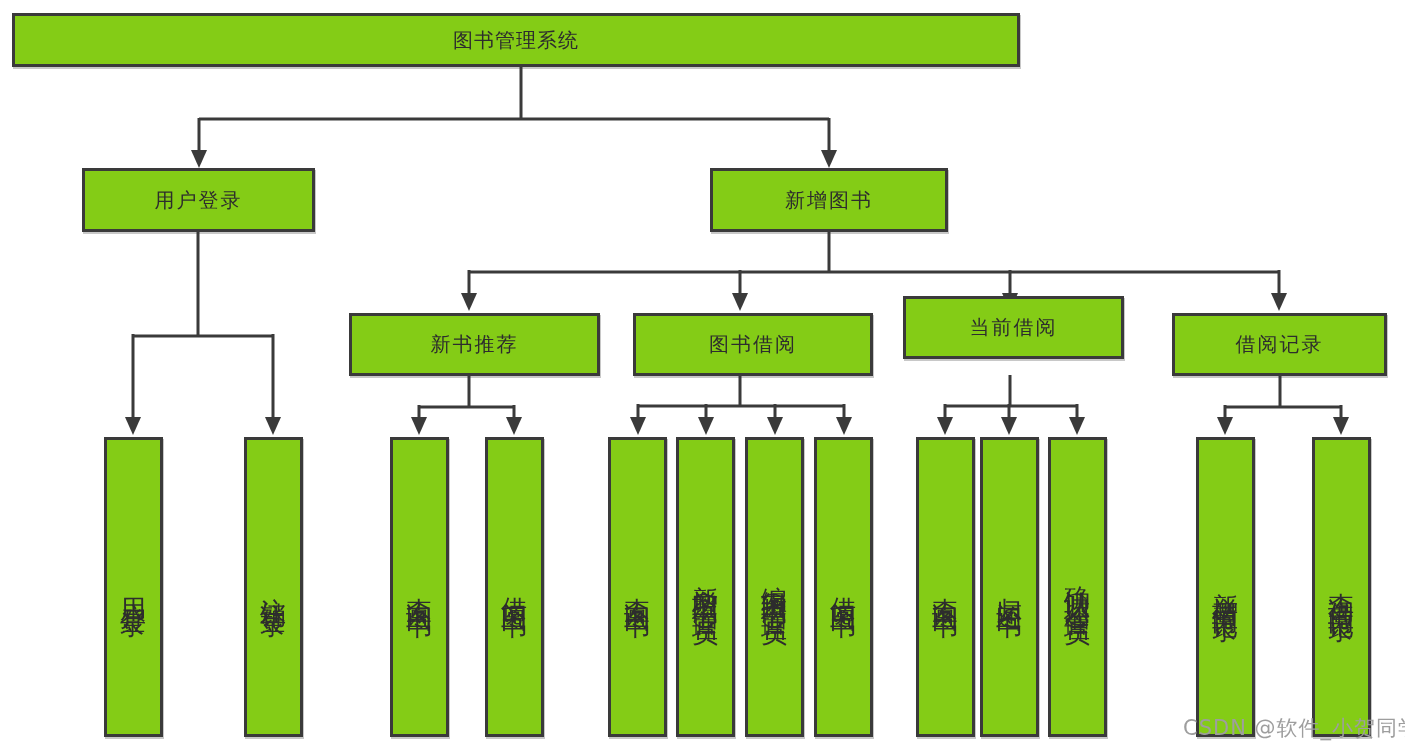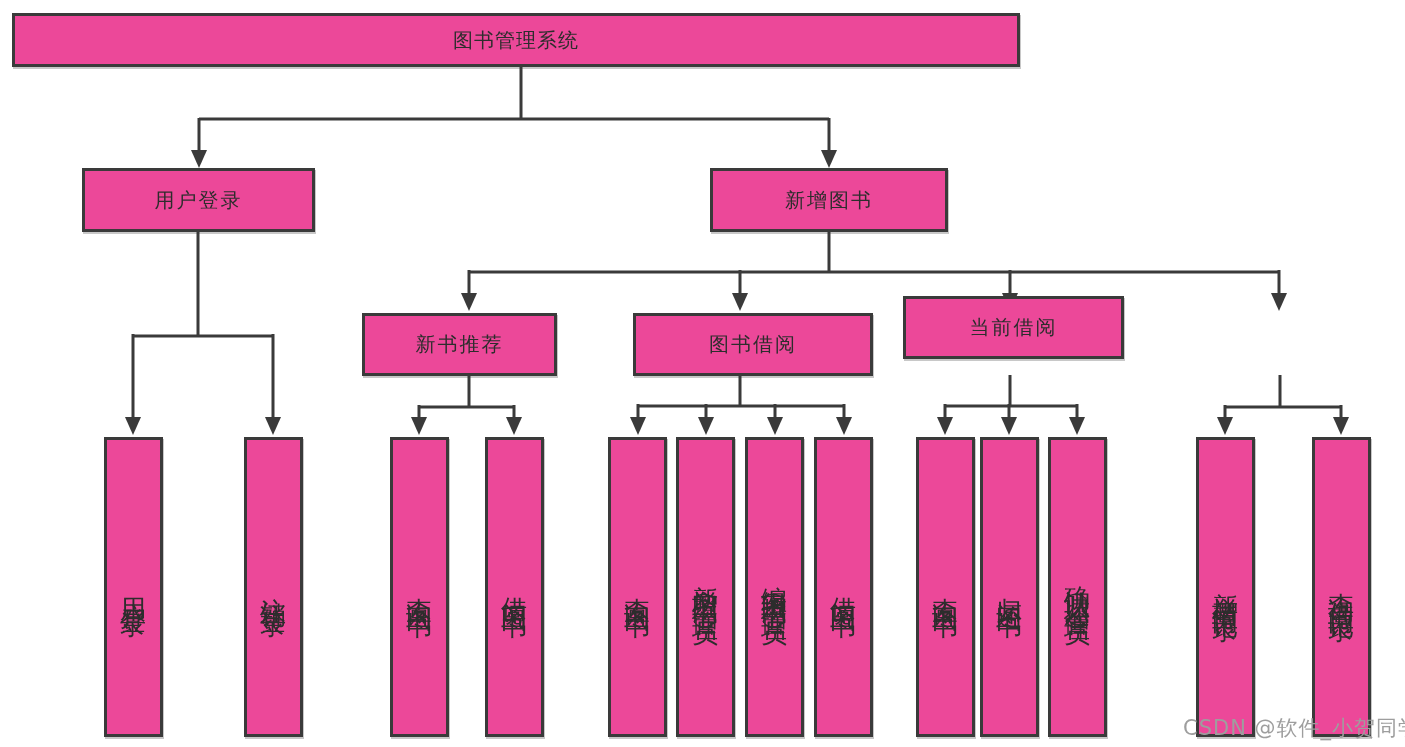--- a/index.html
+++ b/index.html
@@ -21,21 +21,21 @@
   .wires path {
     stroke: var(--line, #3a3a3a);
     stroke-width: 3;
     fill: none;
   }
   .wires polygon { fill: var(--line, #3a3a3a); }
   .node {
     position: absolute;
     box-sizing: border-box;
     border: 3px solid var(--line, #3a3a3a);
-    background: #ec4899;
+    background: #84cc16;
     display: flex;
     align-items: center;
     justify-content: center;
     z-index: 1;
     box-shadow: 1px 2px 0 rgba(58,58,58,0.28);
   }
   .h-label {
     font-size: 20px;
     letter-spacing: 2px;
     white-space: nowrap;
@@ -128,28 +128,31 @@
     <span class="h-label">图书管理系统</span>
   </div>
 
   <div class="node" style="left:82px;top:168px;width:233px;height:64px">
     <span class="h-label">用户登录</span>
   </div>
   <div class="node" style="left:710px;top:168px;width:238px;height:64px">
     <span class="h-label">新增图书</span>
   </div>
 
-  <div class="node" style="left:362px;top:313px;width:195px;height:63px">
+  <div class="node" style="left:349px;top:313px;width:251px;height:63px">
     <span class="h-label">新书推荐</span>
   </div>
   <div class="node" style="left:633px;top:313px;width:240px;height:63px">
     <span class="h-label">图书借阅</span>
   </div>
   <div class="node" style="left:903px;top:296px;width:221px;height:63px">
     <span class="h-label">当前借阅</span>
+  </div>
+  <div class="node" style="left:1172px;top:313px;width:215px;height:63px">
+    <span class="h-label">借阅记录</span>
   </div>
 
   <div class="node leaf" style="left:104px;top:437px;width:59px;height:300px">
     <span class="v-label">用户登录</span>
   </div>
   <div class="node leaf" style="left:244px;top:437px;width:59px;height:300px">
     <span class="v-label">注销登录</span>
   </div>
 
   <div class="node leaf" style="left:390px;top:437px;width:59px;height:300px">

